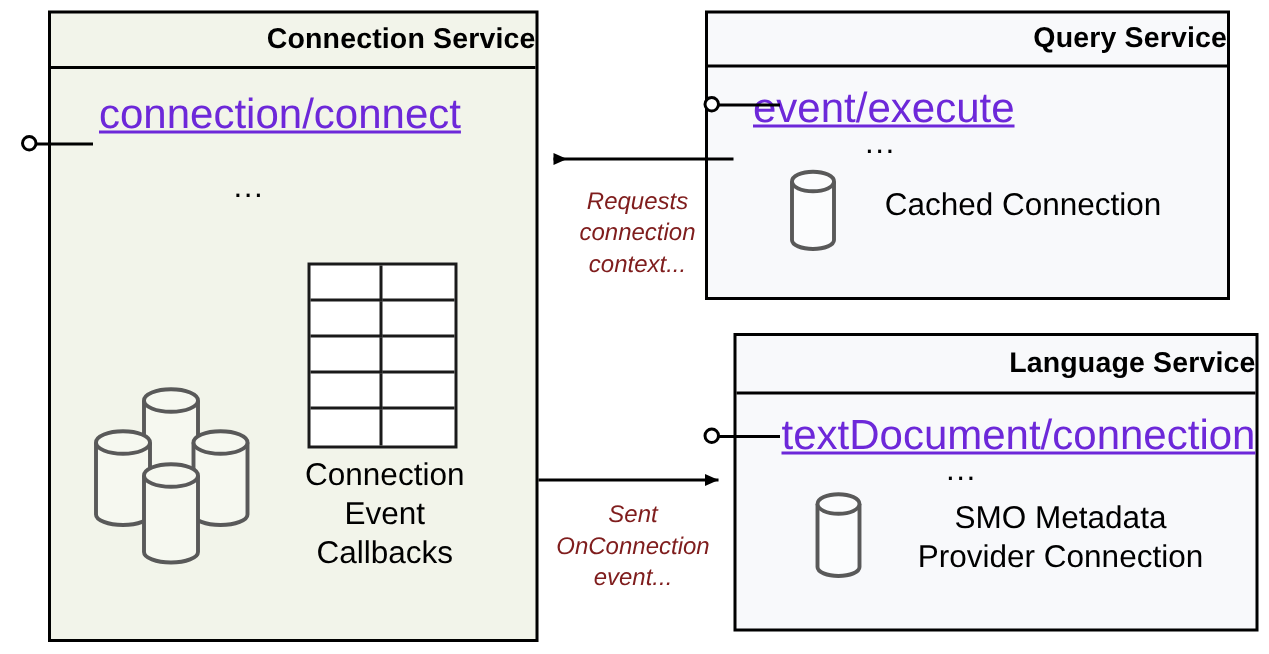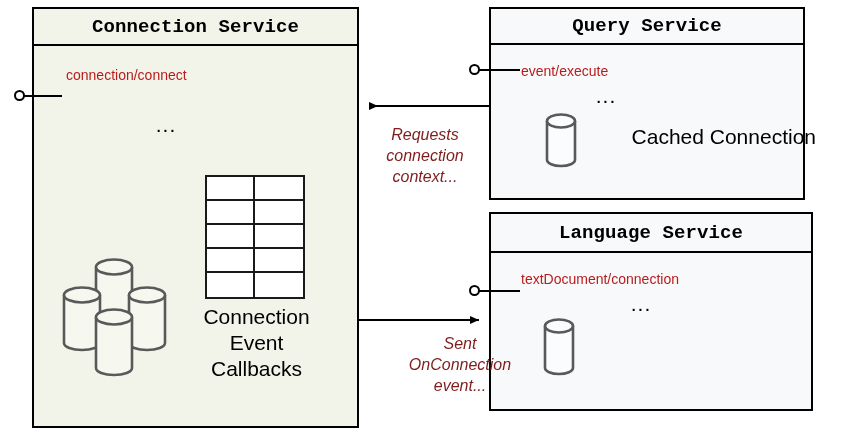--- a/index.html
+++ b/index.html
@@ -24,23 +24,22 @@
     box-sizing: border-box;
     border: 2px solid #000000;
     display: flex;
     flex-direction: column;
   }
   .component .title-bar {
     box-sizing: border-box;
     border-bottom: 2px solid #000000;
     display: flex;
     align-items: center;
-    justify-content: center;
+    justify-content: flex-end;
     flex: 0 0 auto;
-    font-family: Liberation Mono, monospace;
   }
   .component .title-text {
     font-weight: bold;
     font-size: 19px;
     color: #000000;
     letter-spacing: 0.1px;
     white-space: nowrap;
   }
   .component .body {
     position: relative;
@@ -50,44 +49,45 @@
   #connection-service {
     left: 32px;
     top: 7px;
     width: 327px;
     height: 421px;
     background: #f2f4ea;
   }
   #connection-service .title-bar { height: 37px; }
 
   #query-service {
-    left: 489px;
+    left: 470px;
     top: 7px;
-    width: 316px;
+    width: 350px;
     height: 193px;
     background: #f8f9fb;
   }
   #query-service .title-bar { height: 36px; }
 
   #language-service {
     left: 489px;
-    top: 212px;
-    width: 324px;
+    top: 222px;
+    width: 350px;
     height: 199px;
     background: #f8f9fb;
   }
   #language-service .title-bar { height: 39px; }
 
   
   .op-list {
     position: absolute;
-    color: #b91c1c;
-    font-size: 14px;
+    color: #6d28d9;
+    font-size: 28px;
     line-height: 27px;
     white-space: nowrap;
+    text-decoration: underline;
   }
   .op-ellipsis {
     font-size: 21px;
     line-height: 22px;
     letter-spacing: 1px;
   }
 
   #cs-ops { left: 32px; top: 16px; }
   #cs-ellipsis {
     position: absolute;
@@ -249,21 +249,21 @@
       </div>
       <div class="op-ellipsis" id="qs-ellipsis">...</div>
 
       <svg class="overlay" style="width:350px;height:155px;" viewBox="0 0 350 155">
         <g stroke="#595959" stroke-width="2.6" fill="#fbfcfd">
           <path d="M56,76 L56,115 A14,6 0 0 0 84,115 L84,76"></path>
           <ellipse cx="70" cy="76" rx="14" ry="6.5"></ellipse>
         </g>
       </svg>
 
-      <div class="inner-label" style="left:95px; top:79px; width:230px; text-align:right;">Cached Connection</div>
+      <div class="inner-label" style="left:95px; top:79px; width:230px; text-align:center;">Cached Connection</div>
     </div>
   </div>
 
   <div class="lollipop" style="left:469px; top:63px; width:52px; height:14px;">
     <div class="stem" style="left:9px; width:42px;"></div>
     <div class="ball"></div>
   </div>
 
   <div class="component" id="language-service">
     <div class="title-bar">
@@ -275,20 +275,22 @@
       </div>
       <div class="op-ellipsis" id="ls-ellipsis">...</div>
 
       <svg class="overlay" style="width:350px;height:160px;" viewBox="0 0 350 160">
         <g stroke="#595959" stroke-width="2.6" fill="#fbfcfd">
           <path d="M54,73 L54,115 A14,6 0 0 0 82,115 L82,73"></path>
           <ellipse cx="68" cy="73" rx="14" ry="6.5"></ellipse>
         </g>
       </svg>
 
+      <div class="inner-label" style="left:92px; top:70px; width:248px;">SMO Metadata
+Provider Connection</div>
     </div>
   </div>
 
   <div class="lollipop" style="left:469px; top:284px; width:52px; height:14px;">
     <div class="stem" style="left:9px; width:42px;"></div>
     <div class="ball"></div>
   </div>
 
   <svg class="overlay">
     <defs>
@@ -302,17 +304,17 @@
 
     <line x1="489" y1="106" x2="369" y2="106" stroke="#000000" stroke-width="2" marker-end="url(#arrow-left)"></line>
 
     <line x1="359" y1="320" x2="479" y2="320" stroke="#000000" stroke-width="2" marker-end="url(#arrow-right)"></line>
   </svg>
 
   <div class="edge-label" style="left:366px; top:124px; width:118px;">Requests
 connection
 context...</div>
 
-  <div class="edge-label" style="left:357px; top:333px; width:130px;padding-left:38px;">Sent
+  <div class="edge-label" style="left:357px; top:333px; width:130px;">Sent
 OnConnection
 event...</div>
 
 </div>
 
 </body></html>

